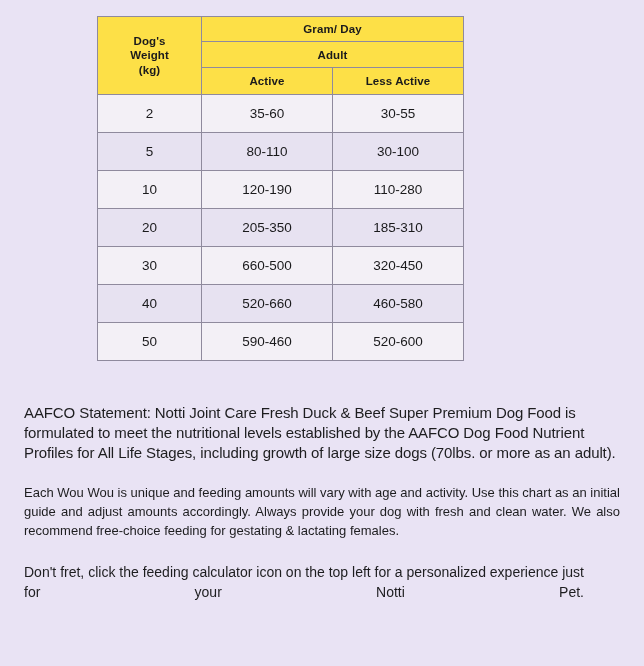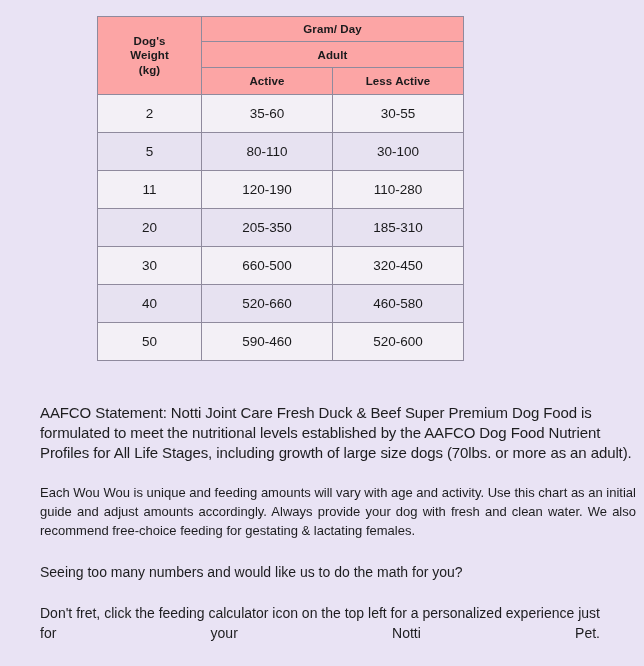--- a/index.html
+++ b/index.html
@@ -29,21 +29,21 @@
     table-layout: fixed;
   }
   table.feeding th,
   table.feeding td {
     border: 1px solid #8f8a9d;
     text-align: center;
     vertical-align: middle;
     color: #1a1a1c;
   }
   table.feeding thead th {
-    background: #fca5a5;
+    background: #fde047;
     font-weight: bold;
     font-size: 11.5px;
     letter-spacing: 0.1px;
   }
   th.weight-head {
     font-size: 14.5px;
     line-height: 1.22;
     width: 99px;
     padding: 4px 2px;
   }
@@ -71,21 +71,21 @@
   }
   table.feeding tbody tr:nth-child(even) td {
     background: #e7e2f1;
   }
   td.col-weight { width: 99px; }
   td.col-active { width: 134px; }
 
   
   .copy {
     position: absolute;
-    left: 40px;
+    left: 24px;
     top: 403px;
     width: 596px;
   }
   p {
     margin: 0;
     color: #1d1d1f;
   }
   p.aafco {
     font-size: 15px;
     line-height: 1.33;
@@ -146,21 +146,21 @@
         <td class="col-weight">2</td>
         <td class="col-active">35-60</td>
         <td>30-55</td>
       </tr>
       <tr>
         <td class="col-weight">5</td>
         <td class="col-active">80-110</td>
         <td>30-100</td>
       </tr>
       <tr>
-        <td class="col-weight">11</td>
+        <td class="col-weight">10</td>
         <td class="col-active">120-190</td>
         <td>110-280</td>
       </tr>
       <tr>
         <td class="col-weight">20</td>
         <td class="col-active">205-350</td>
         <td>185-310</td>
       </tr>
       <tr>
         <td class="col-weight">30</td>
@@ -177,15 +177,14 @@
         <td class="col-active">590-460</td>
         <td>520-600</td>
       </tr>
     </tbody>
   </table>
 </div>
 
 <div class="copy">
   <p class="aafco">AAFCO Statement: Notti Joint Care Fresh Duck &amp; Beef Super Premium Dog Food is formulated to meet the nutritional levels established by the AAFCO Dog Food Nutrient Profiles for All Life Stages, including growth of large size dogs (70lbs. or more as an adult).</p>
   <p class="unique">Each Wou Wou is unique and feeding amounts will vary with age and activity. Use this chart as an initial guide and adjust amounts accordingly. Always provide your dog with fresh and clean water. We also recommend free-choice feeding for gestating &amp; lactating females.</p>
-  <p class="question">Seeing too many numbers and would like us to do the math for you?</p>
   <p class="cta">Don't fret, click the feeding calculator icon on the top left for a personalized experience just for your Notti Pet.</p>
 </div>
 
 </body></html>

